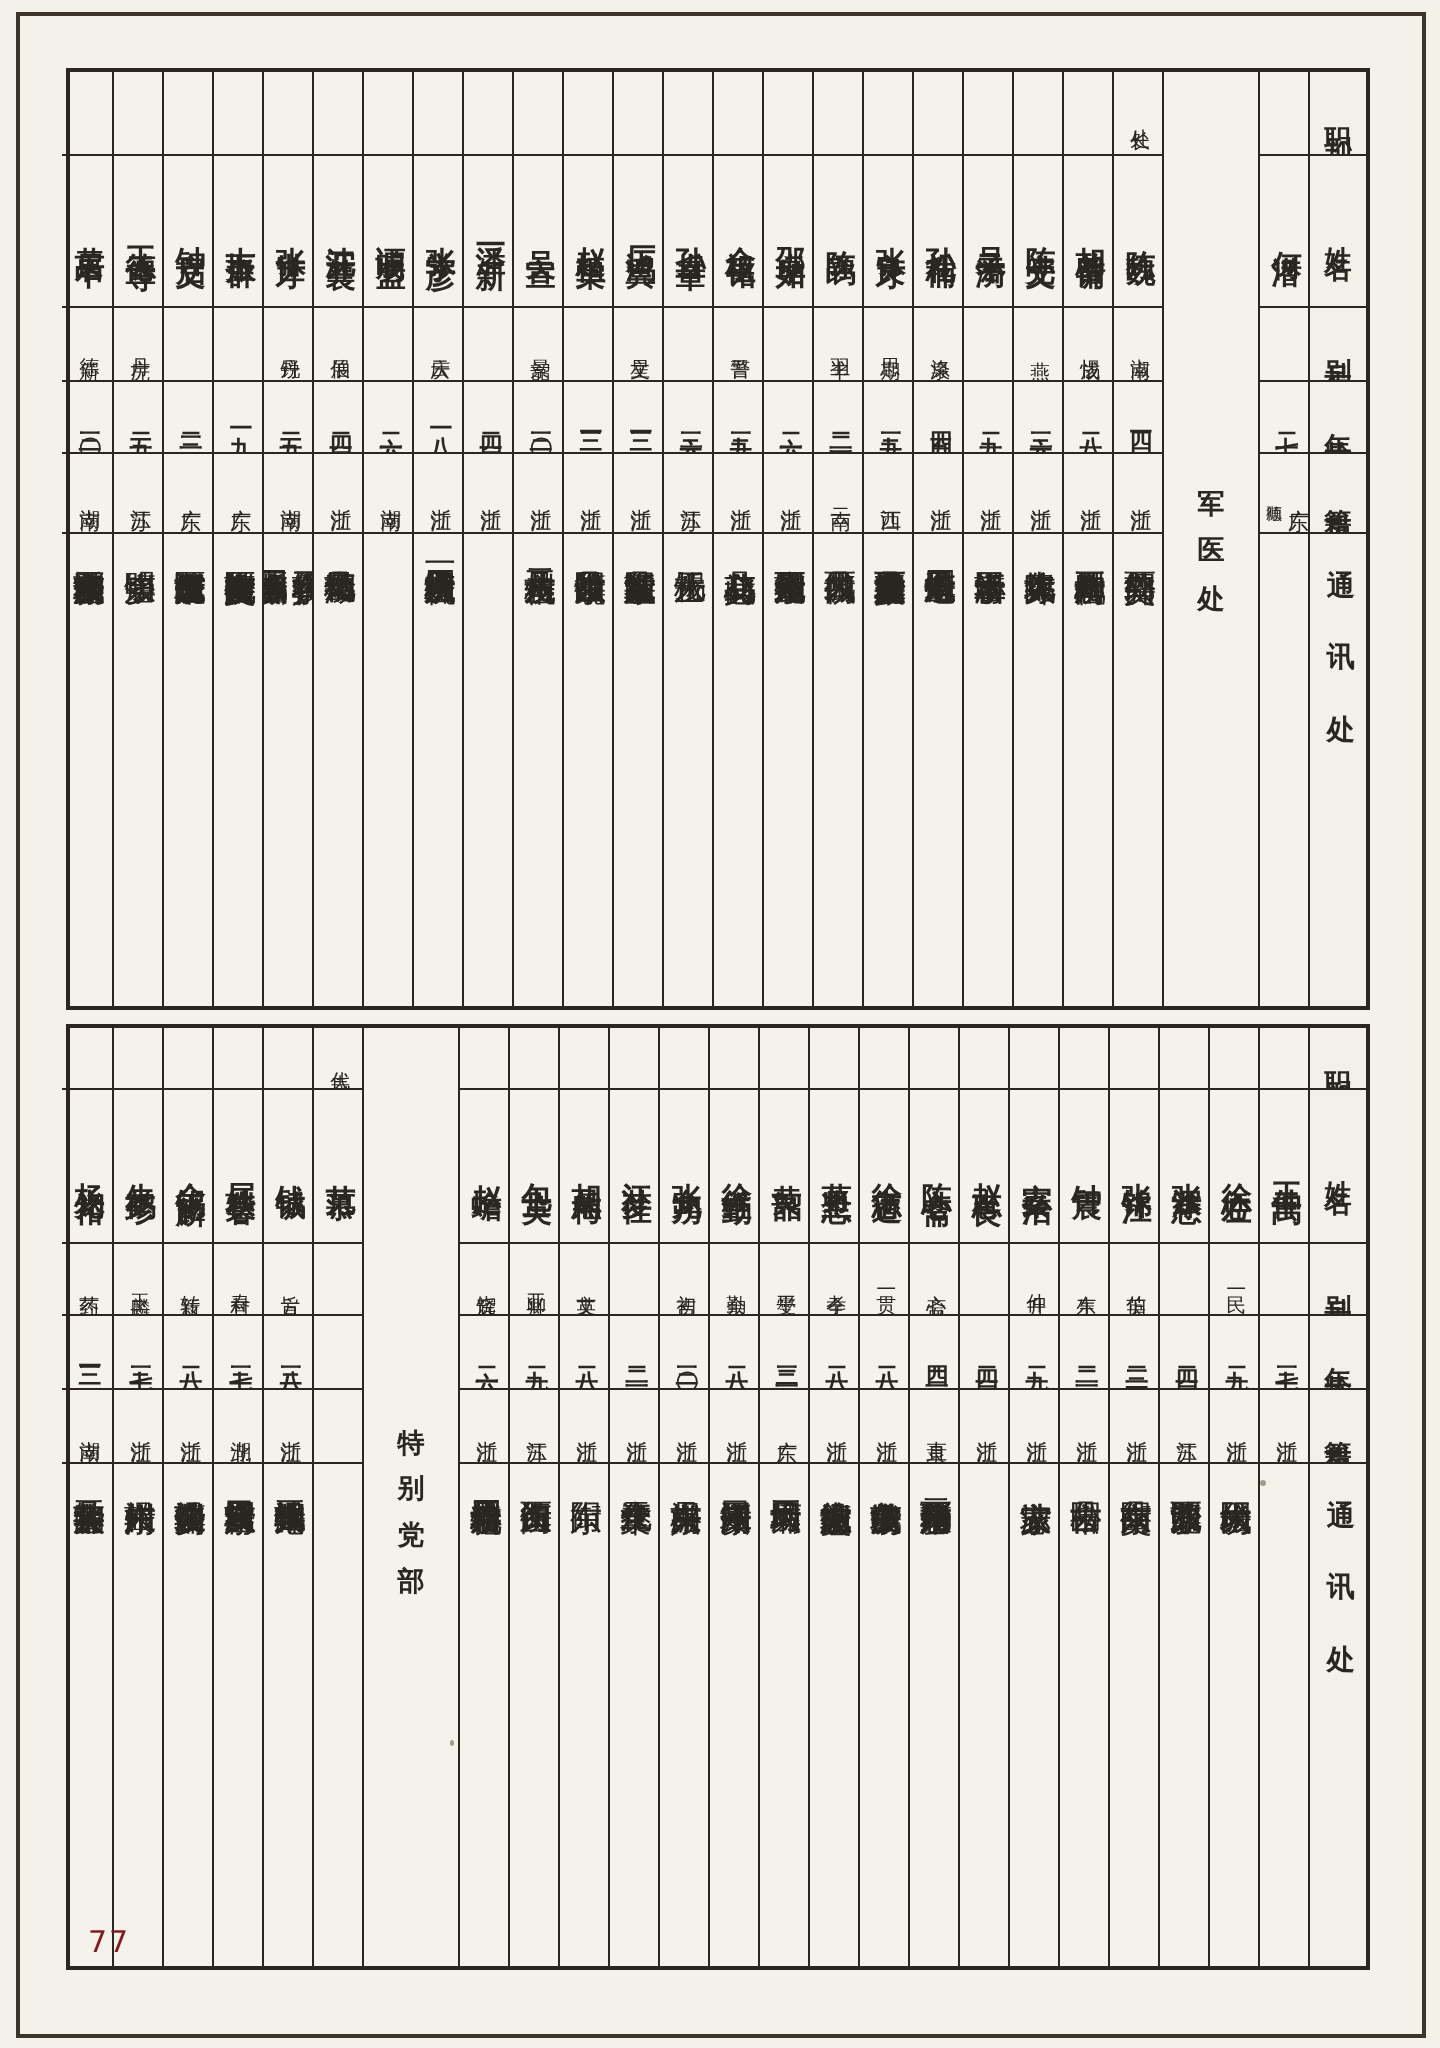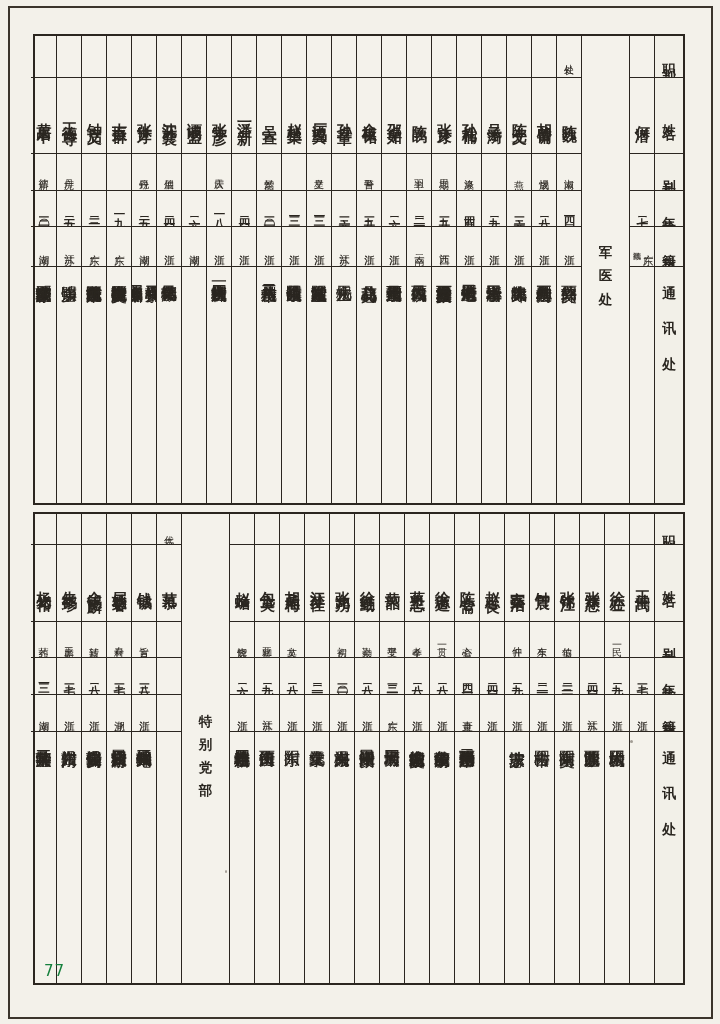--- a/index.html
+++ b/index.html
@@ -50,21 +50,21 @@
   .role-text{font-size:10px;letter-spacing:1px;}
   .alias-text{font-size:10px;letter-spacing:1px;}
   .age-text{font-size:11.5px;letter-spacing:2px;font-weight:600;}
   .origin-text{font-size:10.5px;letter-spacing:1px;}
   .origin-note{font-size:8px;letter-spacing:0;}
   .hdr-text{font-size:13.5px;font-weight:700;letter-spacing:4px;}
   .hdr-address{font-size:14px;font-weight:700;letter-spacing:2.6em;}
   .group-label{font-size:13.5px;font-weight:600;letter-spacing:1.7em;}
   .page-number{
     position:absolute;left:44px;top:962px;
-    font-size:15px;letter-spacing:1px;color:#15803d;
+    font-size:15px;letter-spacing:1px;color:#7f1d1d;
     font-family:"DejaVu Sans","Liberation Sans",sans-serif;
   }
   .handwritten-mark{
     position:absolute;left:92px;top:38px;width:2px;height:18px;
     background:#4a453d;transform:rotate(18deg);border-radius:2px;
   }
   .speck{position:absolute;background:#6a645a;border-radius:50%;opacity:.6;}
   .speck-1{left:630px;top:740px;width:3px;height:3px;}
   .speck-2{left:225px;top:870px;width:2px;height:3px;}
 </style>

